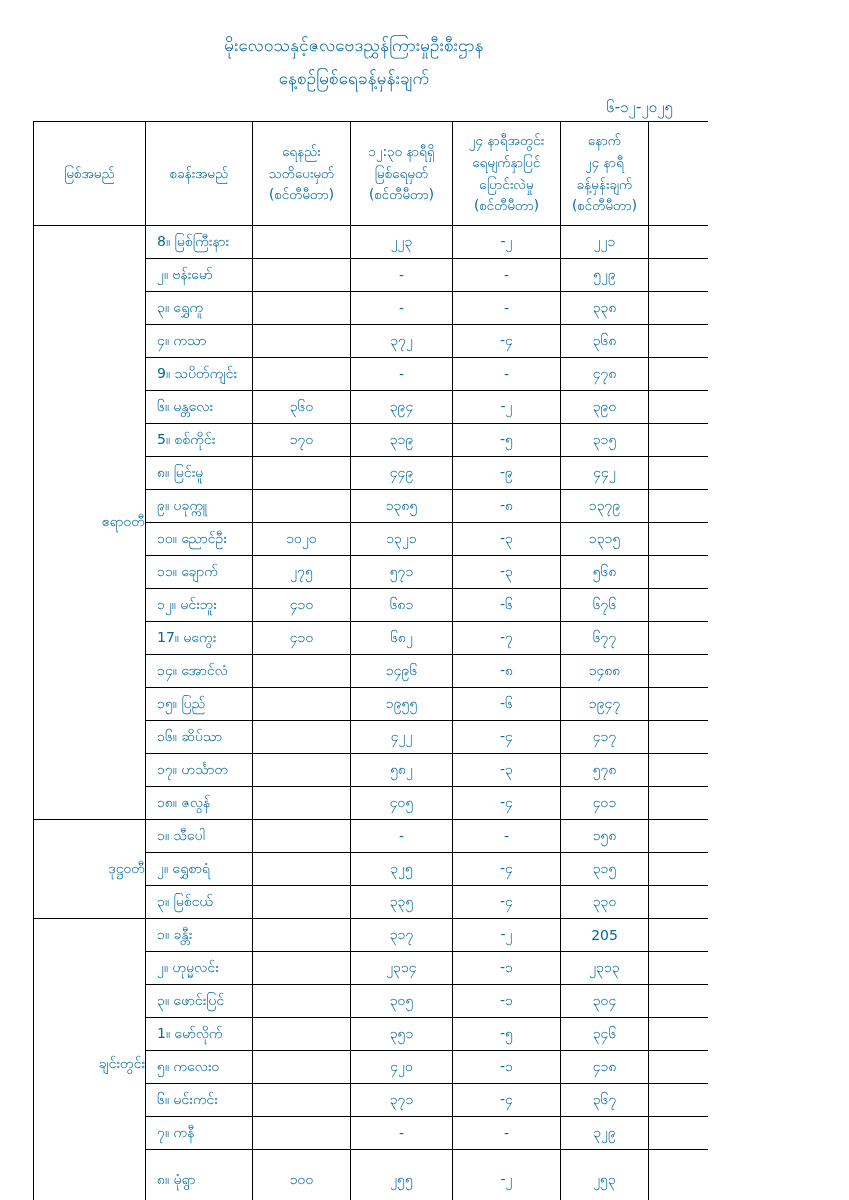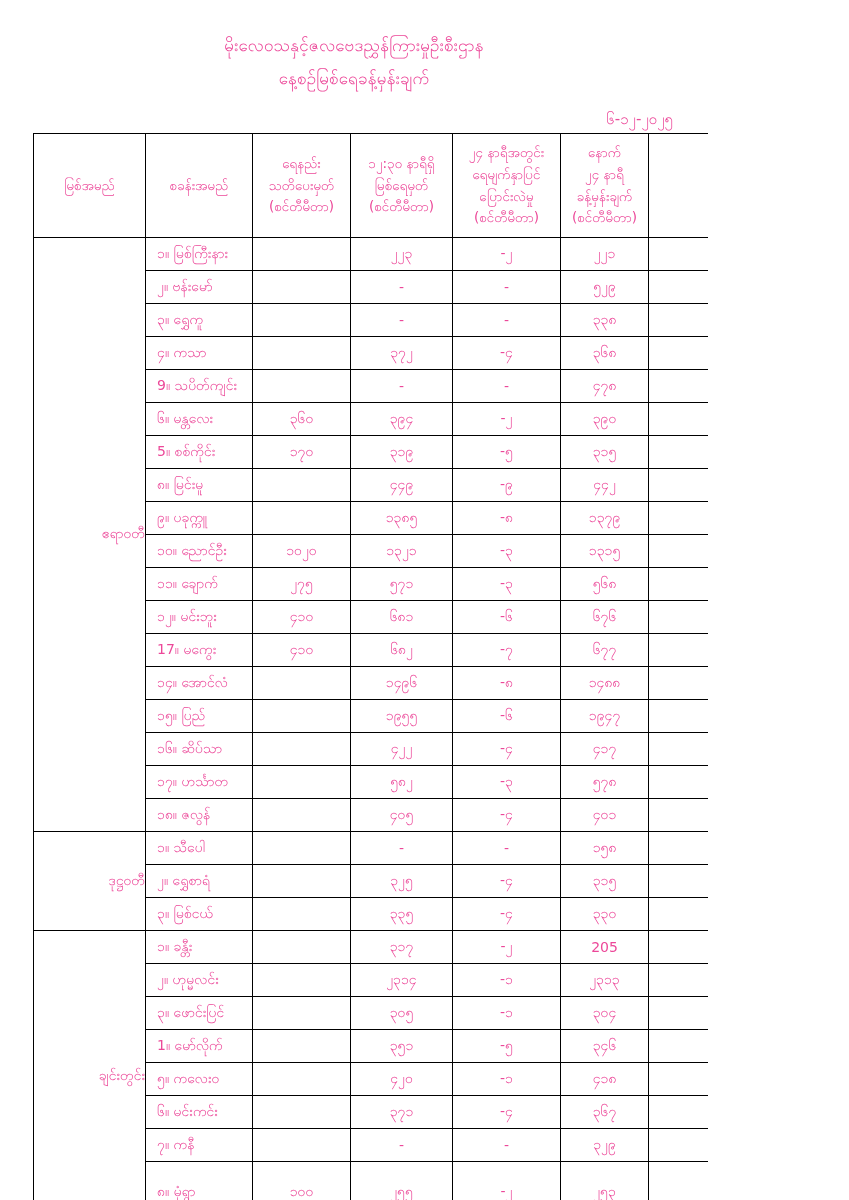--- a/index.html
+++ b/index.html
@@ -1,33 +1,33 @@
 <!DOCTYPE html>
 <html><head>
 <meta charset="utf-8">
 <style>
   html, body { margin: 0; padding: 0; background: #ffffff; }
   .page {
     width: 708px;
     height: 1200px;
     background: #ffffff;
-    color: #ec4899;
+    color: #0369a1;
     font-family: "DejaVu Sans", "Liberation Sans", sans-serif;
     position: relative;
     overflow: hidden;
   }
   .title-block { padding-top: 28px; text-align: center; }
   .title-line1 { font-size: 17px; line-height: 34px; letter-spacing: 0.2px; }
   .title-line2 { font-size: 17px; line-height: 32px; letter-spacing: 0.2px; text-align: center; }
   .date-line {
     text-align: right;
     padding-right: 35px;
     font-size: 15px;
     line-height: 22px;
-    margin-top: 14px;
+    margin-top: 2px;
     margin-bottom: 3px;
   }
   table.river-table {
     border-collapse: collapse;
     table-layout: fixed;
     margin-left: 33px;
     width: 785px;
   }
   .river-table th, .river-table td {
     border: 1.5px solid #000000;
@@ -93,21 +93,21 @@
         <th>နောက်
 ၂၄ နာရီ
 ခန့်မှန်းချက်
 (စင်တီမီတာ)</th>
         <th>မှတ်ချက်</th>
       </tr>
     </thead>
     <tbody>
         <tr>
           <td class="river-cell" rowspan="18">ဧရာဝတီ</td>
-          <td class="station-cell">၁။ မြစ်ကြီးနား</td>
+          <td class="station-cell">8။ မြစ်ကြီးနား</td>
           <td class="num-cell"></td>
           <td class="num-cell">၂၂၃</td>
           <td class="num-cell">-၂</td>
           <td class="num-cell">၂၂၁</td>
           <td class="remark-cell"></td>
         </tr>
         <tr>
           <td class="station-cell">၂။ ဗန်းမော်</td>
           <td class="num-cell"></td>
           <td class="num-cell">-</td>

